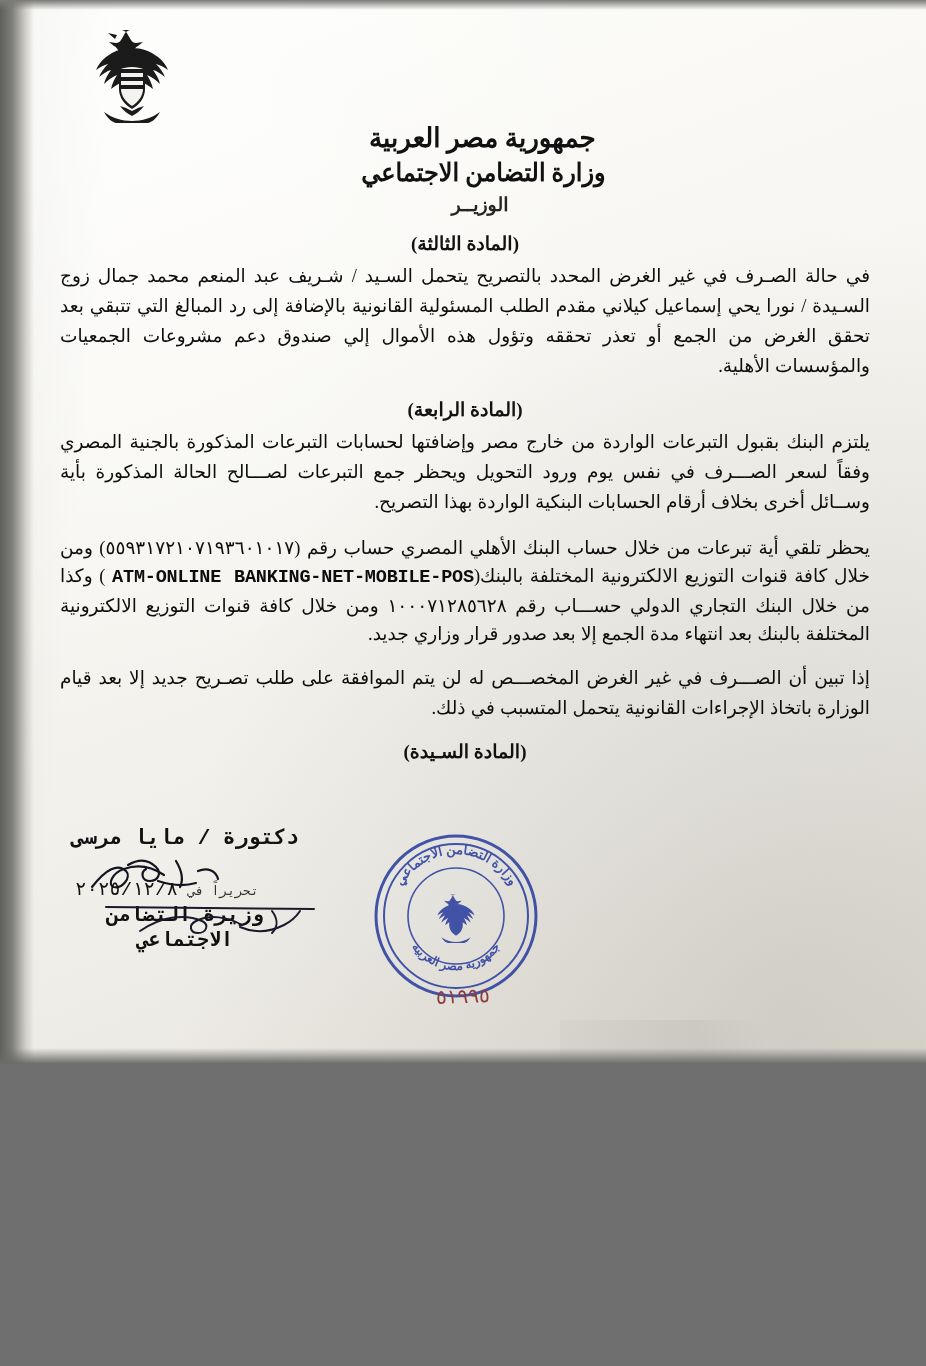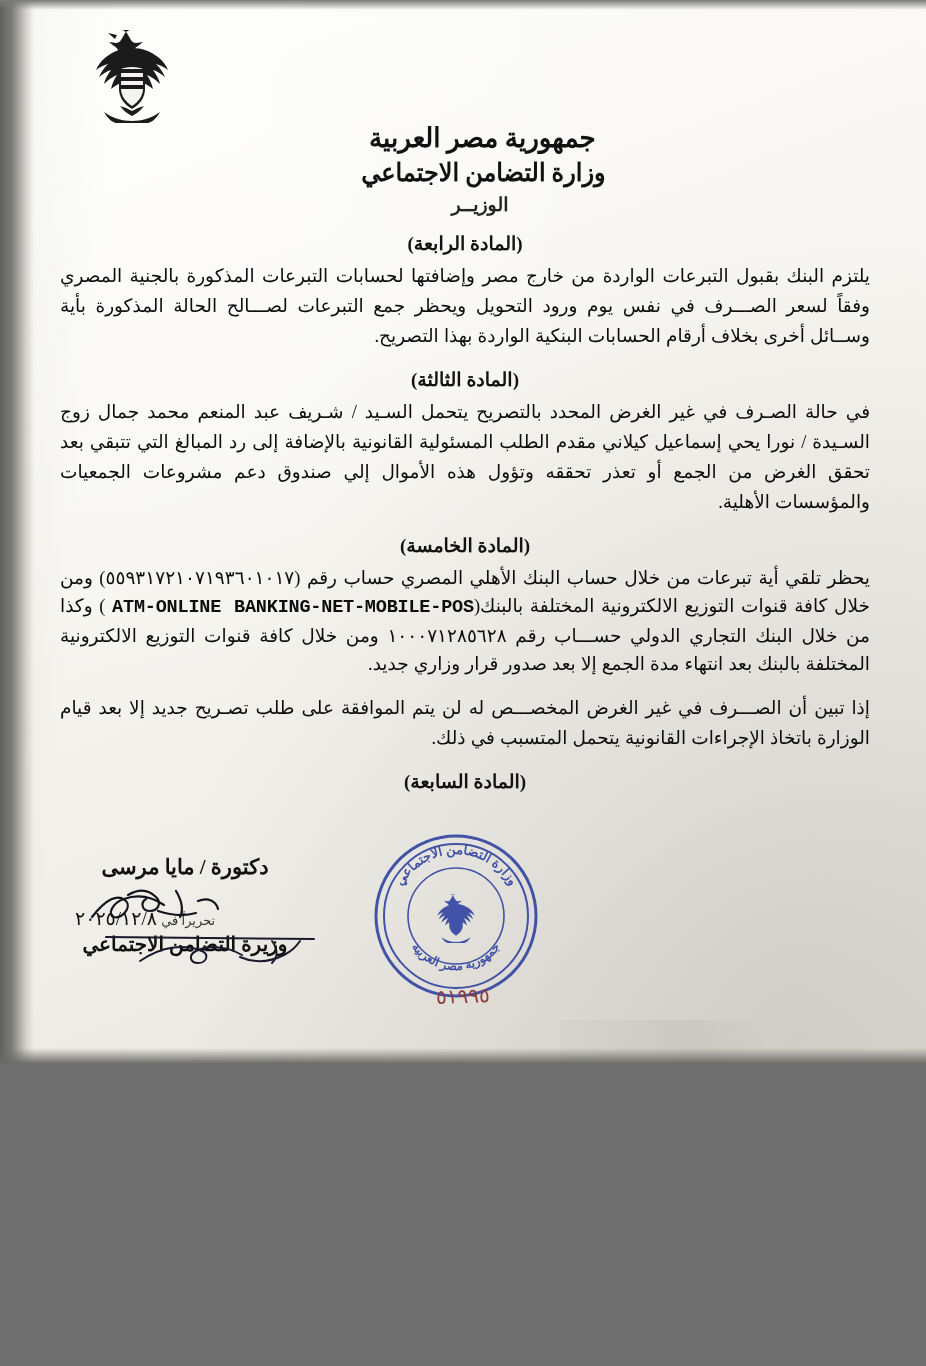--- a/index.html
+++ b/index.html
@@ -132,20 +132,21 @@
     font-family: Liberation Mono, monospace;
     font-weight: bold;
     letter-spacing: -0.2px;
   }
 
   
   .signblock {
     position: relative;
     margin-top: 22px;
     height: 180px;
+    font-family: Liberation Mono, monospace;
   }
   .minister {
     position: absolute;
     right: 560px;
     top: 40px;
     text-align: center;
     width: 250px;
   }
   .minister .name {
     font-size: 21px;
@@ -262,40 +263,39 @@
             <path d="M14 86 c8 6 18 9 28 9 c10 0 20 -3 28 -9 c-4 7 -8 10 -12 11 l-32 0 c-4 -1 -8 -4 -12 -11 z"></path>
           </g>
         </svg>
       </div>
       <div class="org-line1">جمهورية مصر العربية</div>
       <div class="org-line2">وزارة التضامن الاجتماعي</div>
       <div class="org-line3">الوزيــر</div>
     </div>
 
     <div class="article">
+      <div class="article-title">(المادة الثالثة)</div>
+      <p class="article-body">في حالة الصـرف في غير الغرض المحدد بالتصريح يتحمل السـيد / شـريف عبد المنعم محمد جمال زوج السـيدة / نورا يحي إسماعيل كيلاني مقدم الطلب المسئولية القانونية بالإضافة إلى رد المبالغ التي تتبقي بعد تحقق الغرض من الجمع أو تعذر تحققه وتؤول هذه الأموال إلي صندوق دعم مشروعات الجمعيات والمؤسسات الأهلية.</p>
+    </div>
+
+    <div class="article">
       <div class="article-title">(المادة الرابعة)</div>
       <p class="article-body">يلتزم البنك بقبول التبرعات الواردة من خارج مصر وإضافتها لحسابات التبرعات المذكورة بالجنية المصري وفقاً لسعر الصـــرف في نفس يوم ورود التحويل ويحظر جمع التبرعات لصـــالح الحالة المذكورة بأية وســائل أخرى بخلاف أرقام الحسابات البنكية الواردة بهذا التصريح.</p>
     </div>
 
     <div class="article">
-      <div class="article-title">(المادة الثالثة)</div>
-      <p class="article-body">في حالة الصـرف في غير الغرض المحدد بالتصريح يتحمل السـيد / شـريف عبد المنعم محمد جمال زوج السـيدة / نورا يحي إسماعيل كيلاني مقدم الطلب المسئولية القانونية بالإضافة إلى رد المبالغ التي تتبقي بعد تحقق الغرض من الجمع أو تعذر تحققه وتؤول هذه الأموال إلي صندوق دعم مشروعات الجمعيات والمؤسسات الأهلية.</p>
-    </div>
-
-    <div class="article">
-      <div class="article-title">(المادة الخامسة)</div>
       <p class="article-body tight"><span>يحظر تلقي أية تبرعات من خلال حساب البنك الأهلي المصري حساب رقم (</span><span>٥٥٩٣١٧٢١٠٧١٩٣٦٠١٠١٧</span><span>) ومن خلال كافة قنوات التوزيع الالكترونية المختلفة بالبنك(</span><span class="latin">ATM-ONLINE BANKING-NET-MOBILE-POS</span><span> ) وكذا من خلال البنك التجاري الدولي حســـاب رقم </span><span>١٠٠٠٧١٢٨٥٦٢٨</span><span> ومن خلال كافة قنوات التوزيع الالكترونية المختلفة بالبنك بعد انتهاء مدة الجمع إلا بعد صدور قرار وزاري جديد.</span></p>
     </div>
 
     <div class="article">
       <p class="article-body">إذا تبين أن الصـــرف في غير الغرض المخصـــص له لن يتم الموافقة على طلب تصـريح جديد إلا بعد قيام الوزارة باتخاذ الإجراءات القانونية يتحمل المتسبب في ذلك.</p>
     </div>
 
     <div class="article">
-      <div class="article-title">(المادة السابعة)</div>
+      <div class="article-title">(المادة السـيدة)</div>
     </div>
 
     <div class="signblock">
 
       <div class="minister">
         <div class="name">دكتورة / مايا مرسى</div>
         <div class="title">وزيرة التضامن الاجتماعي</div>
       </div>
 
       <svg class="sig-scribble" viewBox="0 0 170 52" xmlns="http://www.w3.org/2000/svg">

